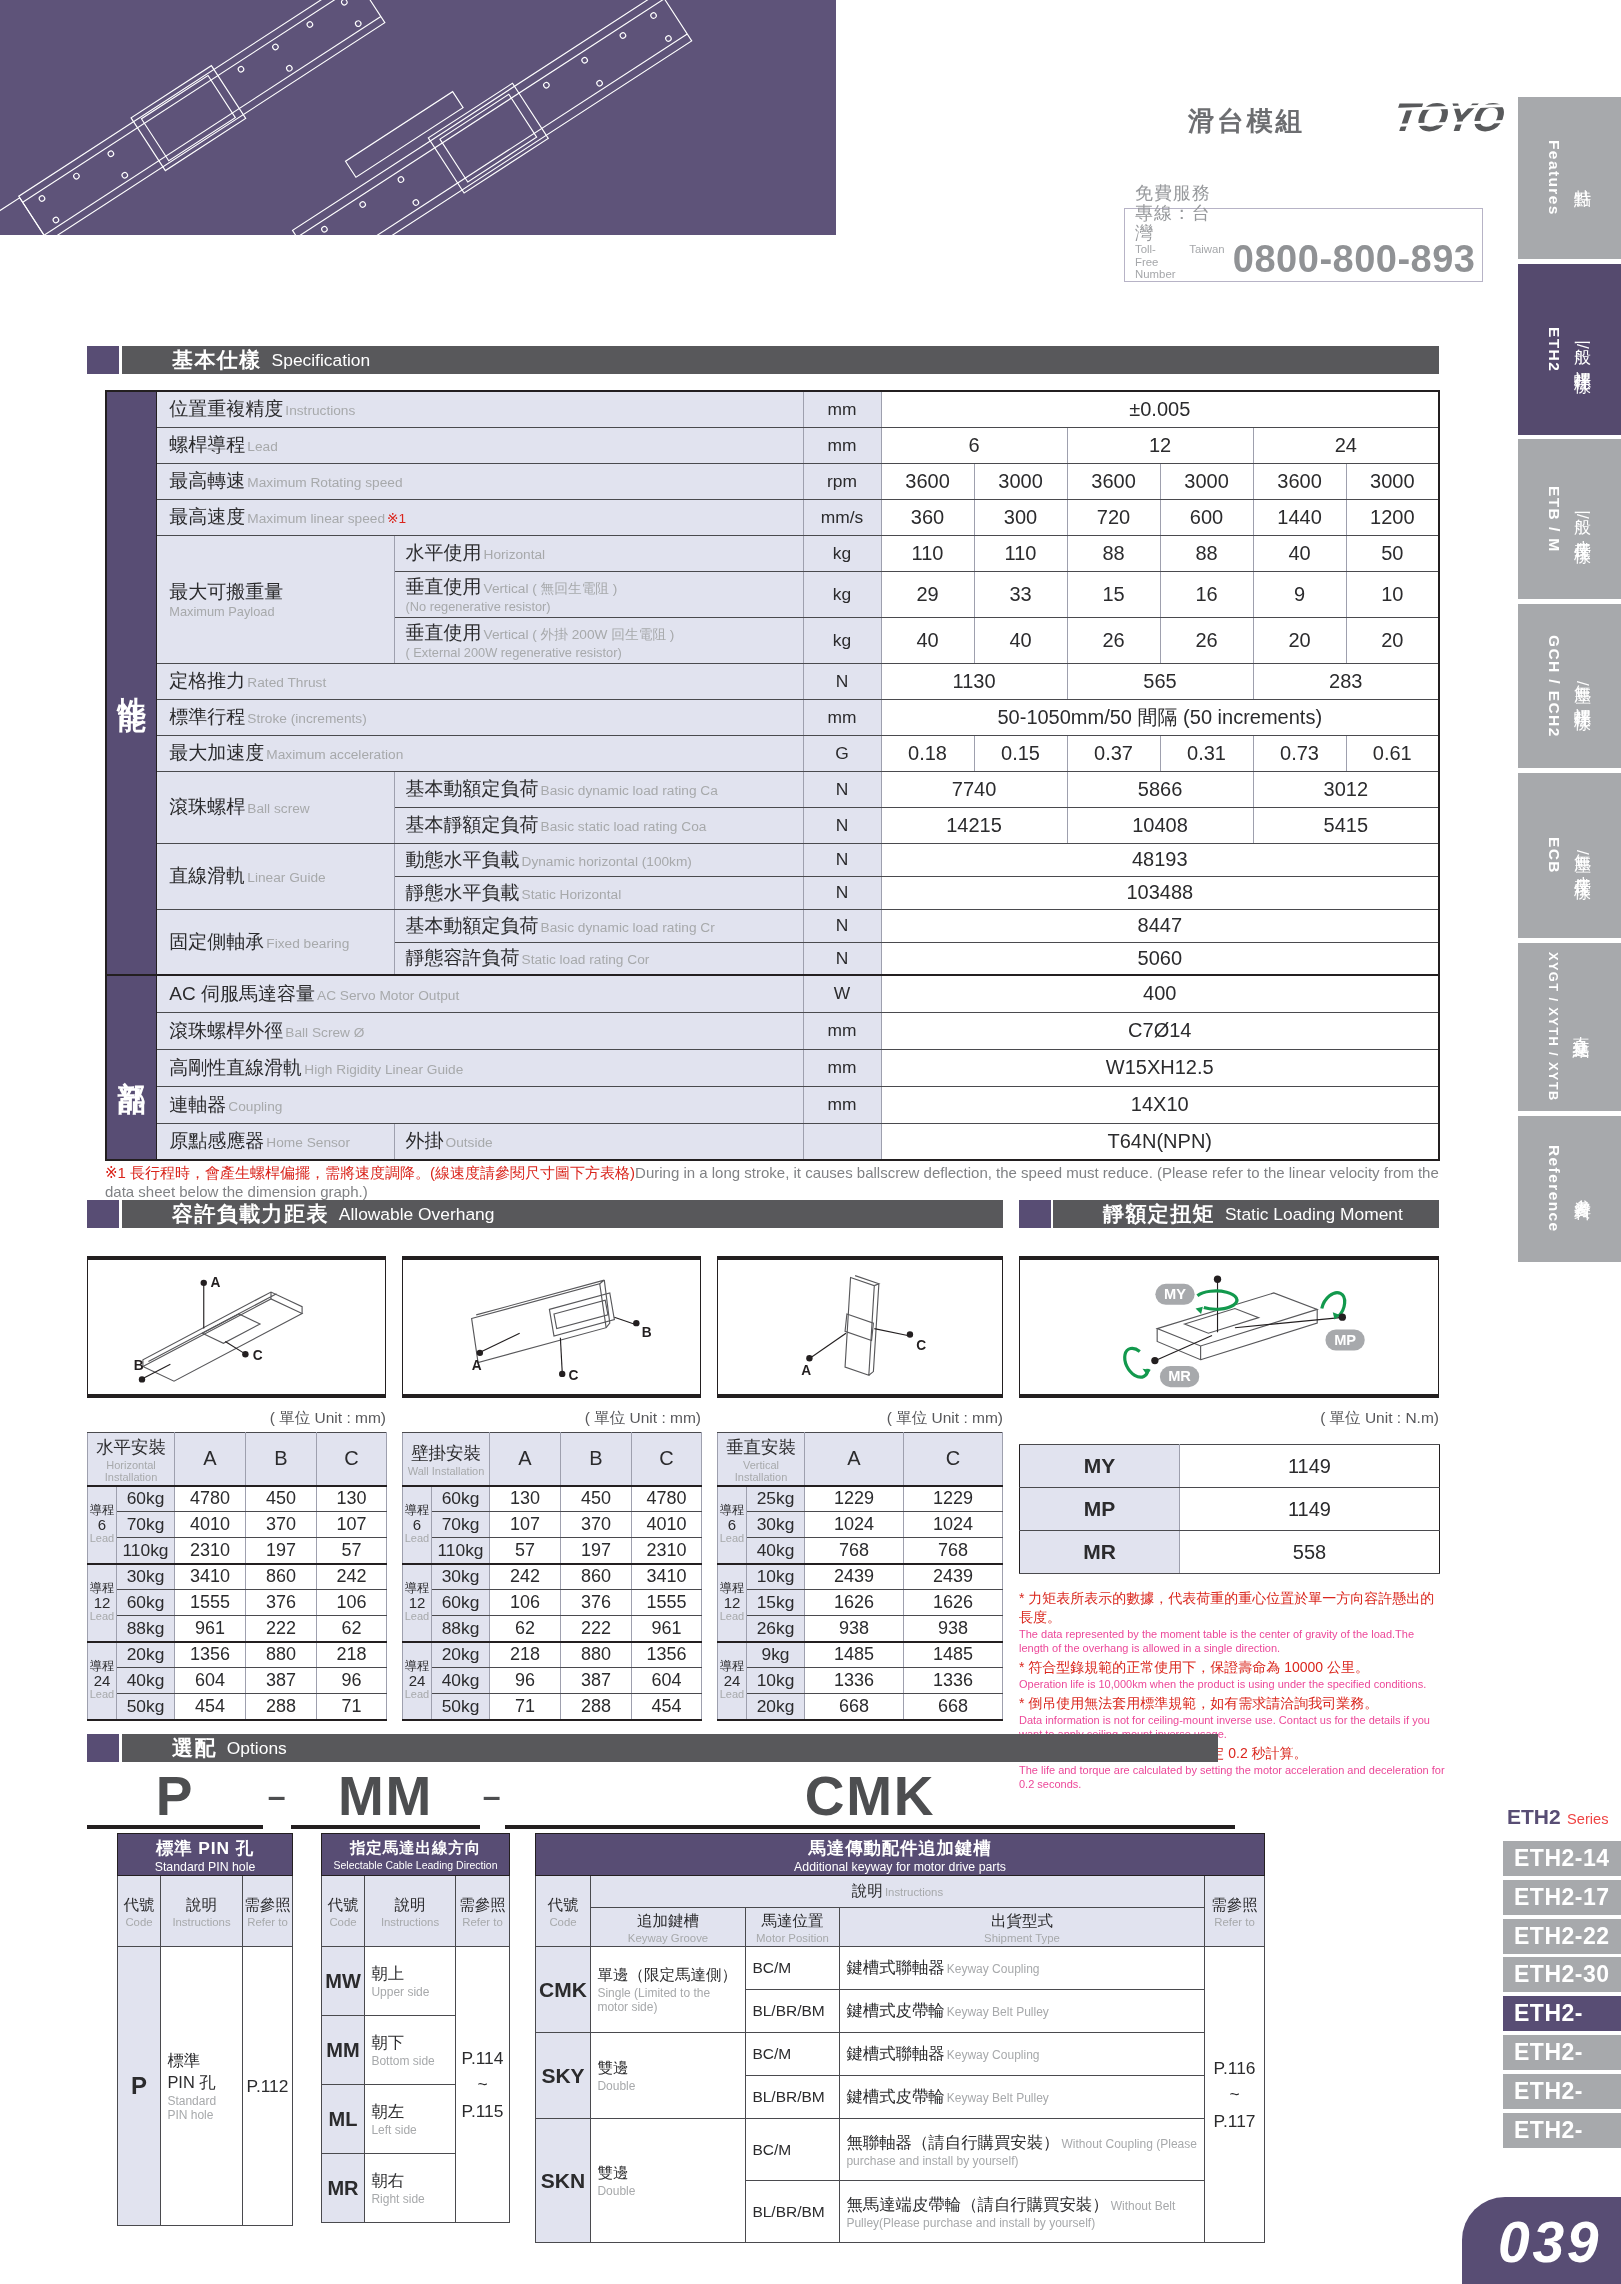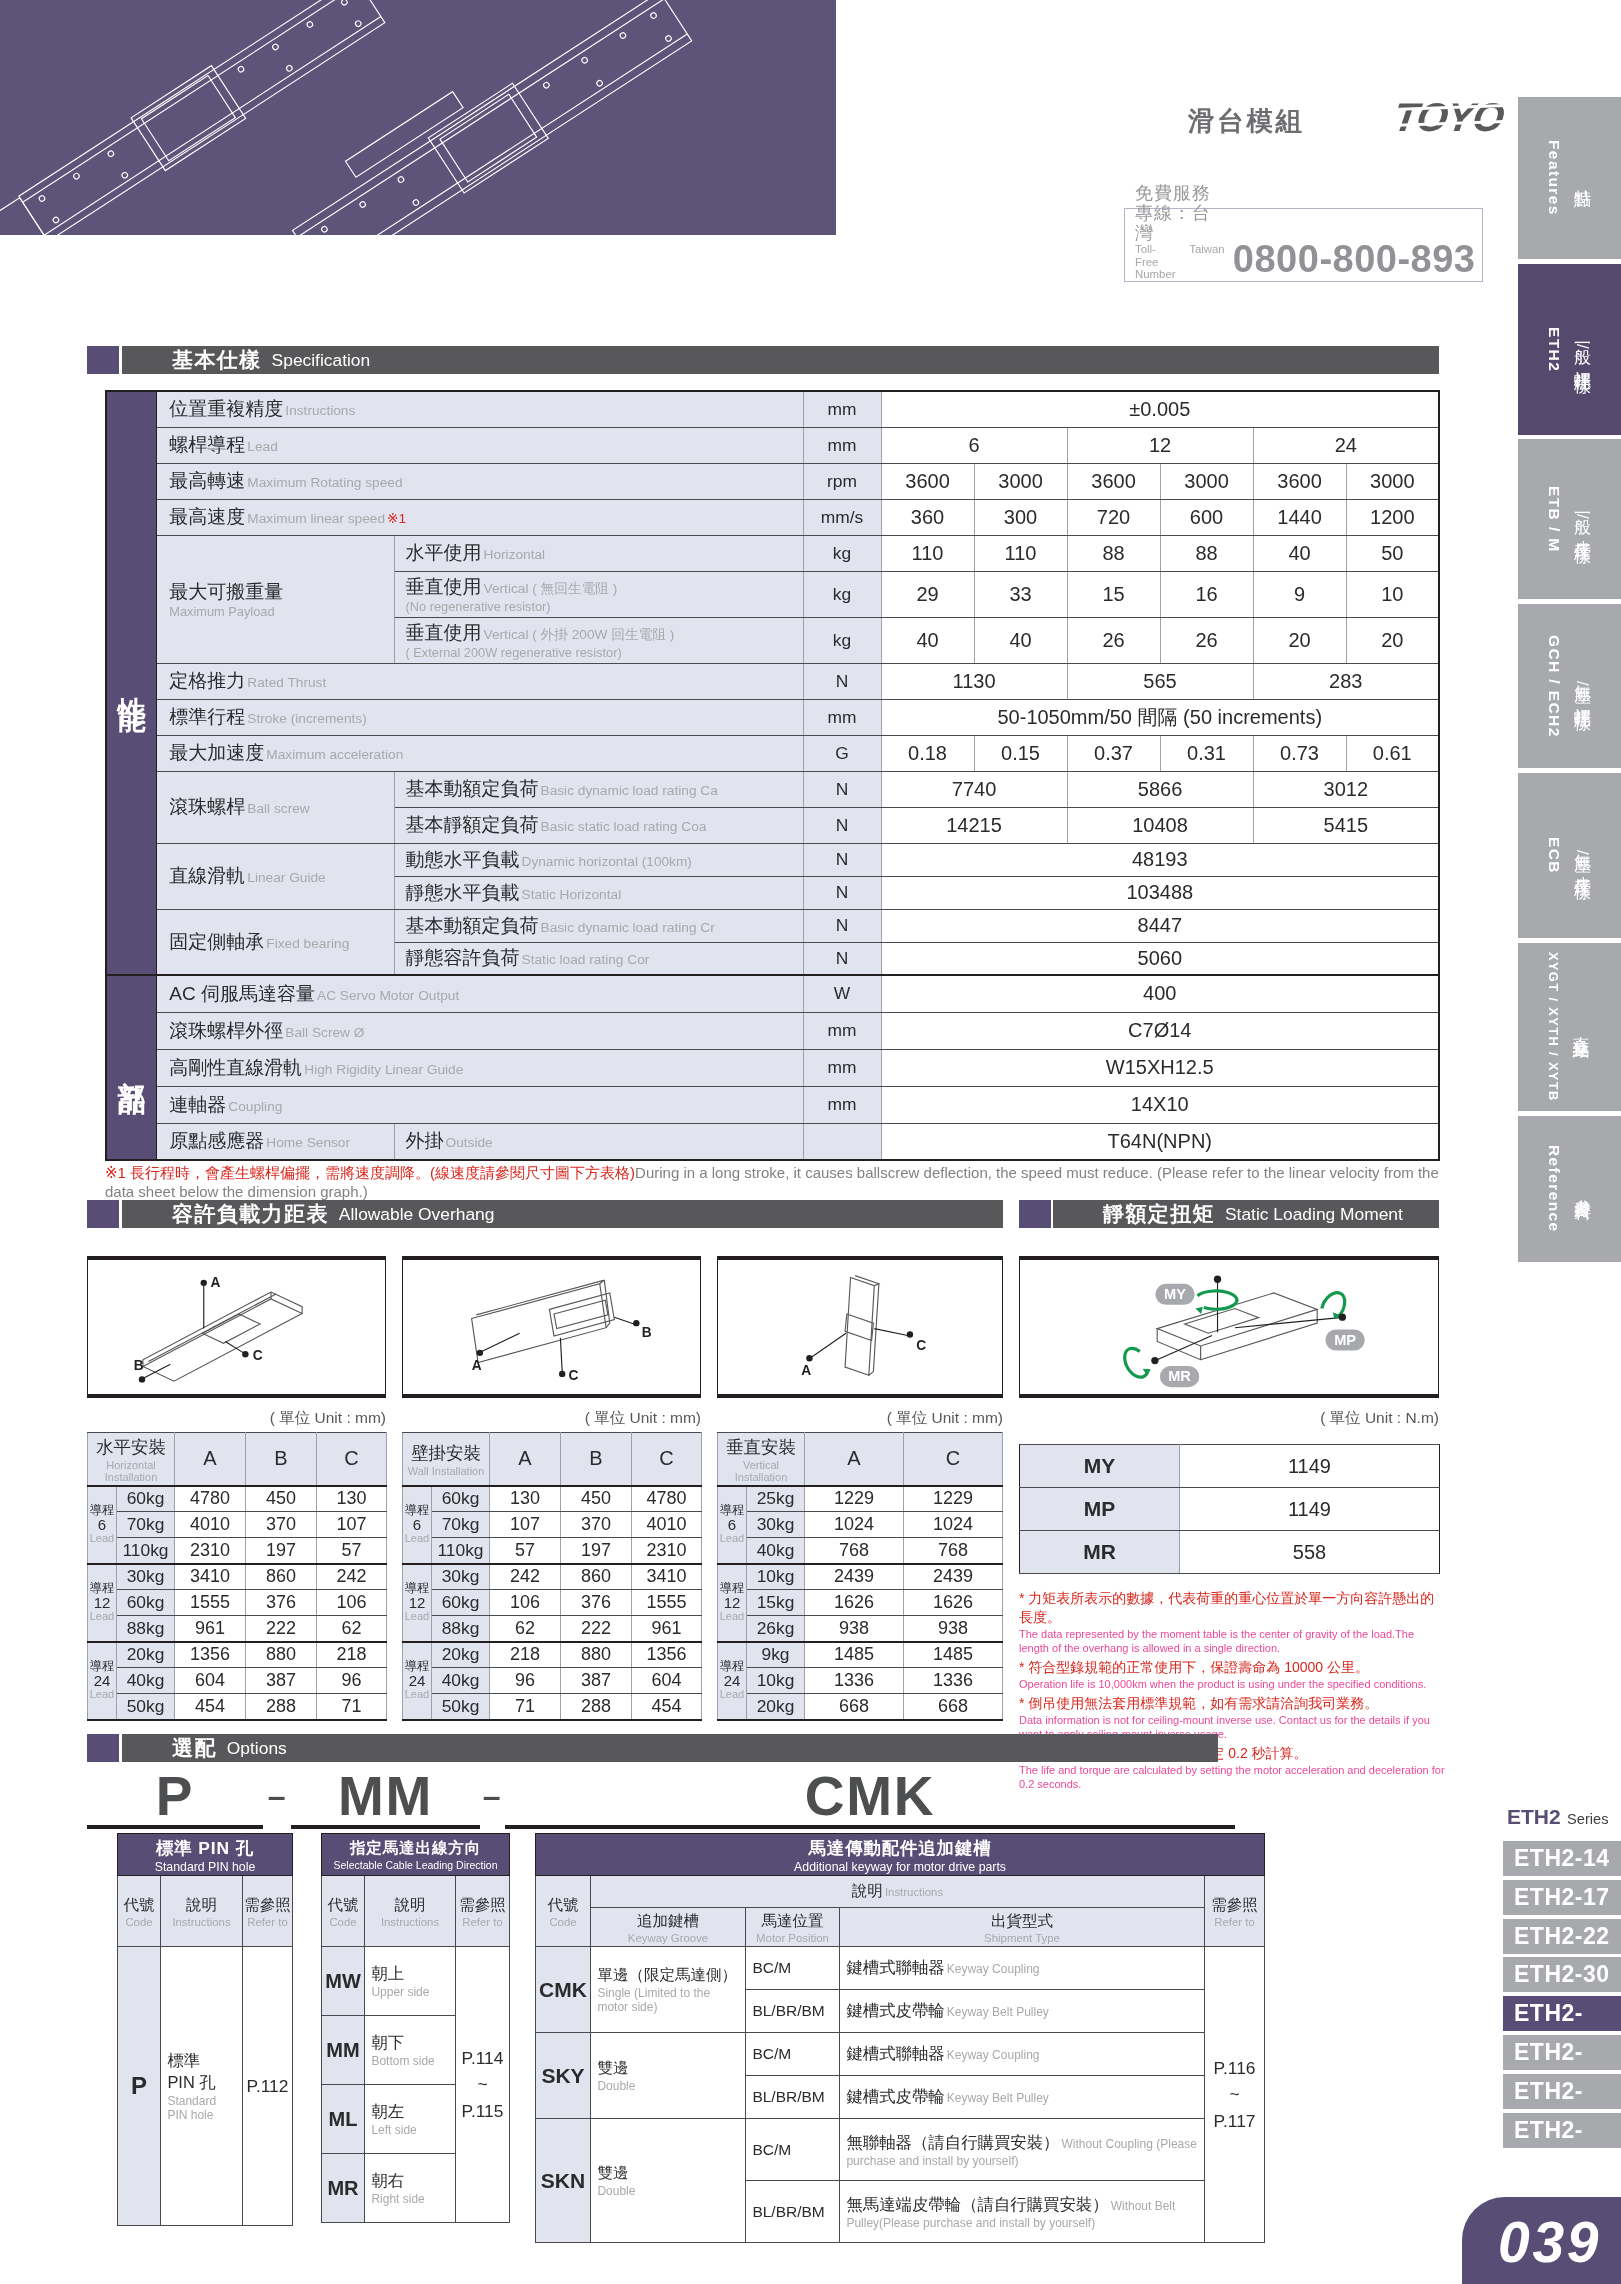--- a/index.html
+++ b/index.html
@@ -97,21 +97,21 @@
   .opt td.chead .en { display:block; font-size:11.4px; color:#a7a9ab; }
   .opt td.code { background:#e1e3ef; text-align:center; font-size:22px; font-weight:bold; }
   .opt td.desc { background:#fff; padding:3.7px 6.4px; }
   .opt td.desc .zh { font-size:16.4px; }
   .opt td.desc .en { font-size:12px; color:#a7a9ab; }
   .opt td.ref { background:#fff; text-align:center; font-size:17.4px; line-height:1.5; }
 
   
   .series-title { left:1507px; top:1805px; }
   .series-title .t1 { font-size:21px; font-weight:bold; color:#584d74; }
-  .series-title .t2 { font-size:14.6px; color:#404040; margin-left:6.4px; }
+  .series-title .t2 { font-size:14.6px; color:#ef4444; margin-left:6.4px; }
   .series-tab { left:1503px; width:118px; height:35px; background:#a7a9ac; color:#fff; font-size:23px; font-weight:bold; line-height:35px; padding-left:11px; letter-spacing:0.5px; }
   .series-tab.active { background:#584d74; }
   .badge { left:1462px; top:2197px; width:159px; height:87px; background:#584d74; border-top-left-radius:43px; color:#fff; font-size:57px; font-weight:bold; letter-spacing:2.7px; padding:12px 0 0 36px; font-style:italic; }
 
   svg text { font-family:"Liberation Sans","DejaVu Sans",sans-serif; }
 </style>
 </head>
 <body>
 
 <div id="page">

